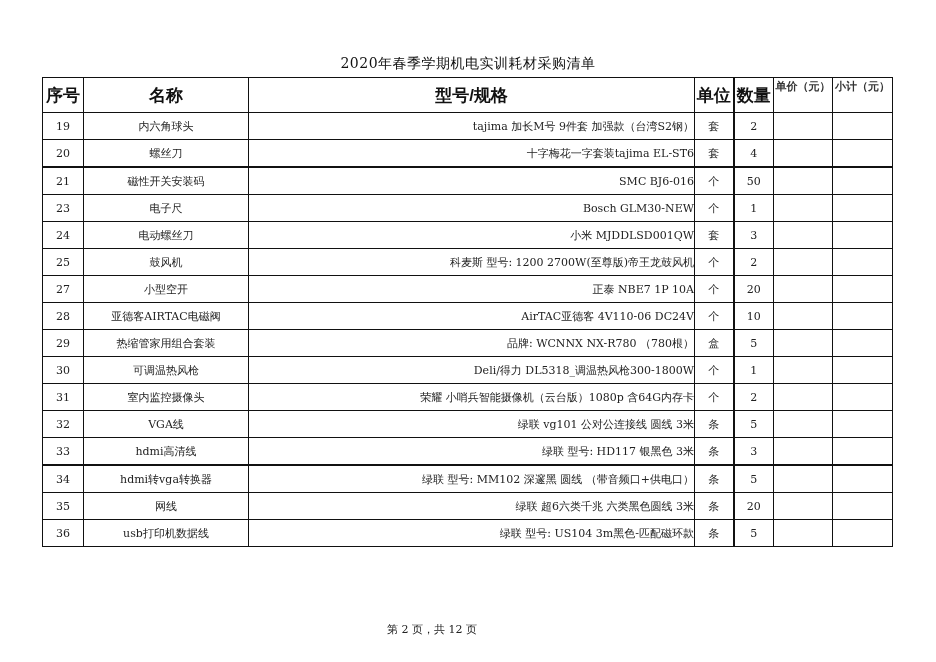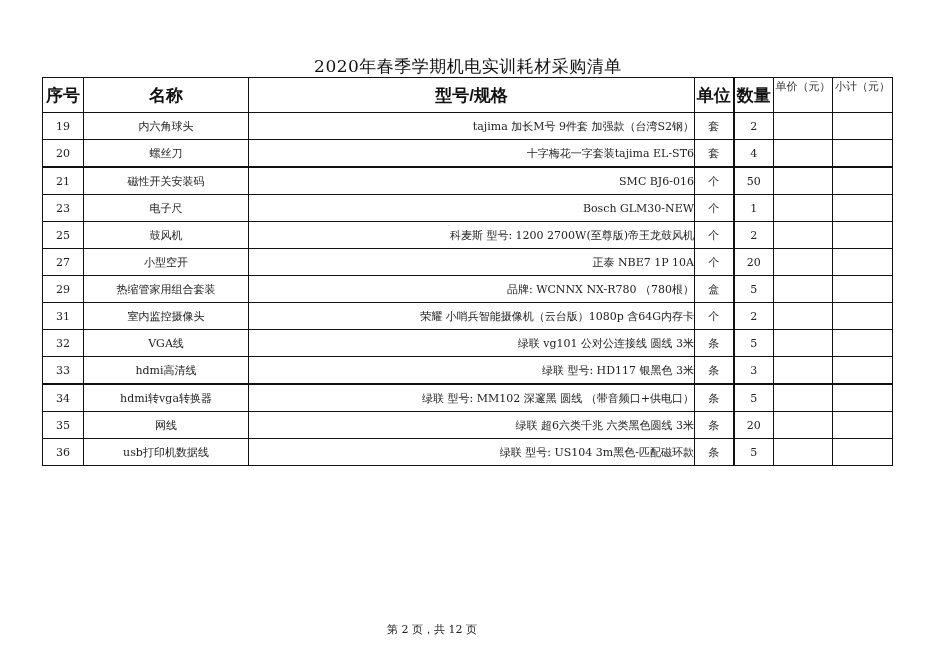--- a/index.html
+++ b/index.html
@@ -14,21 +14,21 @@
       overflow: hidden;
       font-family: "DejaVu Serif", "Liberation Serif", serif;
       color: #111;
     }
     .page-title {
       position: absolute;
       left: 0;
       top: 55px;
       width: 936px;
       text-align: center;
-      font-size: 17px;
+      font-size: 14px;
       letter-spacing: 0.5px;
       color: #111;
     }
     table.sheet {
       position: absolute;
       left: 42px;
       top: 77px;
       border-collapse: collapse;
       table-layout: fixed;
       width: 850px;
@@ -46,21 +46,21 @@
     }
     table.sheet thead th {
       height: 32px;
       font-family: Liberation Sans, sans-serif;
       font-weight: bold;
       font-size: 17px;
       text-align: center;
       color: #111;
     }
     table.sheet thead th.light {
-      font-weight: normal;
+      font-weight: bold;
       font-family: "DejaVu Serif", "Liberation Serif", serif;
       font-size: 11px;
       white-space: normal;
       line-height: 13px;
       vertical-align: top;
       padding-top: 2px;
       color: #333;
     }
     .c-center { text-align: center; }
     .c-left { text-align: right; padding-left: 3px !important; }
@@ -133,47 +133,74 @@
       <tr>
         <td class="c-center">23</td>
         <td class="c-center">电子尺</td>
         <td class="c-left">Bosch  GLM30-NEW</td>
         <td class="c-center">个</td>
         <td class="c-center col-qty">1</td>
         <td class="c-center"></td>
         <td class="c-center"></td>
       </tr>
       <tr>
+        <td class="c-center">24</td>
+        <td class="c-center">电动螺丝刀</td>
+        <td class="c-left">小米 MJDDLSD001QW</td>
+        <td class="c-center">套</td>
+        <td class="c-center col-qty">3</td>
+        <td class="c-center"></td>
+        <td class="c-center"></td>
+      </tr>
+      <tr>
         <td class="c-center">25</td>
         <td class="c-center">鼓风机</td>
         <td class="c-left">科麦斯 型号: 1200 2700W(至尊版)帝王龙鼓风机</td>
         <td class="c-center">个</td>
         <td class="c-center col-qty">2</td>
         <td class="c-center"></td>
         <td class="c-center"></td>
       </tr>
       <tr>
         <td class="c-center">27</td>
         <td class="c-center">小型空开</td>
         <td class="c-left">正泰 NBE7 1P 10A</td>
         <td class="c-center">个</td>
         <td class="c-center col-qty">20</td>
+        <td class="c-center"></td>
+        <td class="c-center"></td>
+      </tr>
+      <tr>
+        <td class="c-center">28</td>
+        <td class="c-center">亚德客AIRTAC电磁阀</td>
+        <td class="c-left">AirTAC亚德客  4V110-06 DC24V</td>
+        <td class="c-center">个</td>
+        <td class="c-center col-qty">10</td>
         <td class="c-center"></td>
         <td class="c-center"></td>
       </tr>
       <tr>
         <td class="c-center">29</td>
         <td class="c-center">热缩管家用组合套装</td>
         <td class="c-left">品牌: WCNNX NX-R780  （780根）</td>
         <td class="c-center">盒</td>
         <td class="c-center col-qty">5</td>
         <td class="c-center"></td>
         <td class="c-center"></td>
       </tr>
       <tr>
+        <td class="c-center">30</td>
+        <td class="c-center">可调温热风枪</td>
+        <td class="c-left">Deli/得力  DL5318_调温热风枪300-1800W</td>
+        <td class="c-center">个</td>
+        <td class="c-center col-qty">1</td>
+        <td class="c-center"></td>
+        <td class="c-center"></td>
+      </tr>
+      <tr>
         <td class="c-center">31</td>
         <td class="c-center">室内监控摄像头</td>
         <td class="c-left">荣耀 小哨兵智能摄像机（云台版）1080p  含64G内存卡</td>
         <td class="c-center">个</td>
         <td class="c-center col-qty">2</td>
         <td class="c-center"></td>
         <td class="c-center"></td>
       </tr>
       <tr>
         <td class="c-center">32</td>

